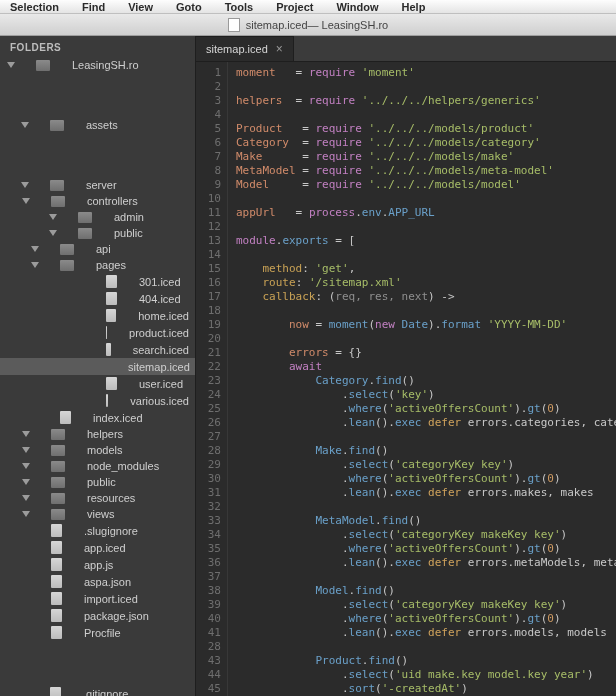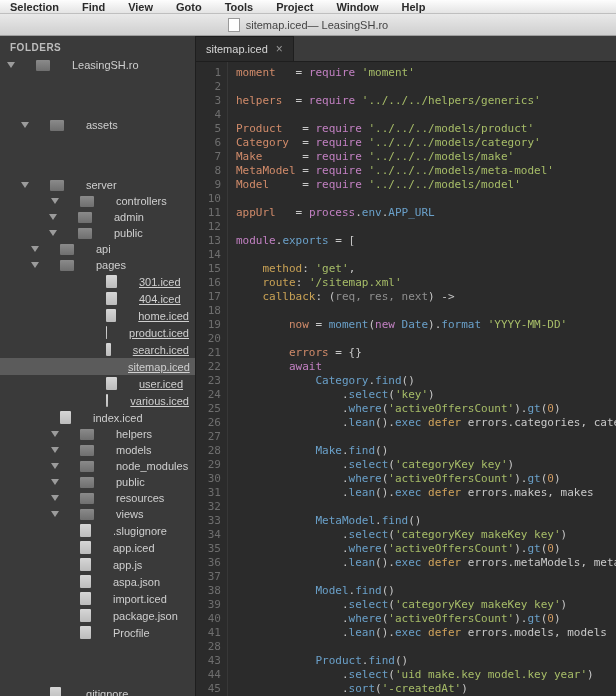--- a/index.html
+++ b/index.html
@@ -64,24 +64,24 @@
     position: relative;
   }
   .tree-row.file .ficon {
     width: 11px; height: 13px; background: linear-gradient(#d6d6d6,#bcbcbc);
   }
   .tree-row.selected {
     background: #5b5b5b;
   }
   .lvl0 { padding-left: 8px; }
   .lvl1 { padding-left: 22px; margin-top: 44px; }
-  .lvl2 { padding-left: 52px; }
+  .lvl2 { padding-left: 23px; }
   .lvl3 { padding-left: 50px; }
   .lvl4 { padding-left: 32px; }
-  .lvl5 { padding-left: 78px; text-decoration: underline; }
+  .lvl5 { padding-left: 78px; }
 
   
   .editor {
     flex: 1; display: flex; flex-direction: column; background: #2b2b2b; min-width: 0;
   }
   .tabs {
     height: 26px; background: #3b3b3b; border-bottom: 1px solid #1e1e1e;
     display: flex; align-items: stretch;
   }
   .tab {

